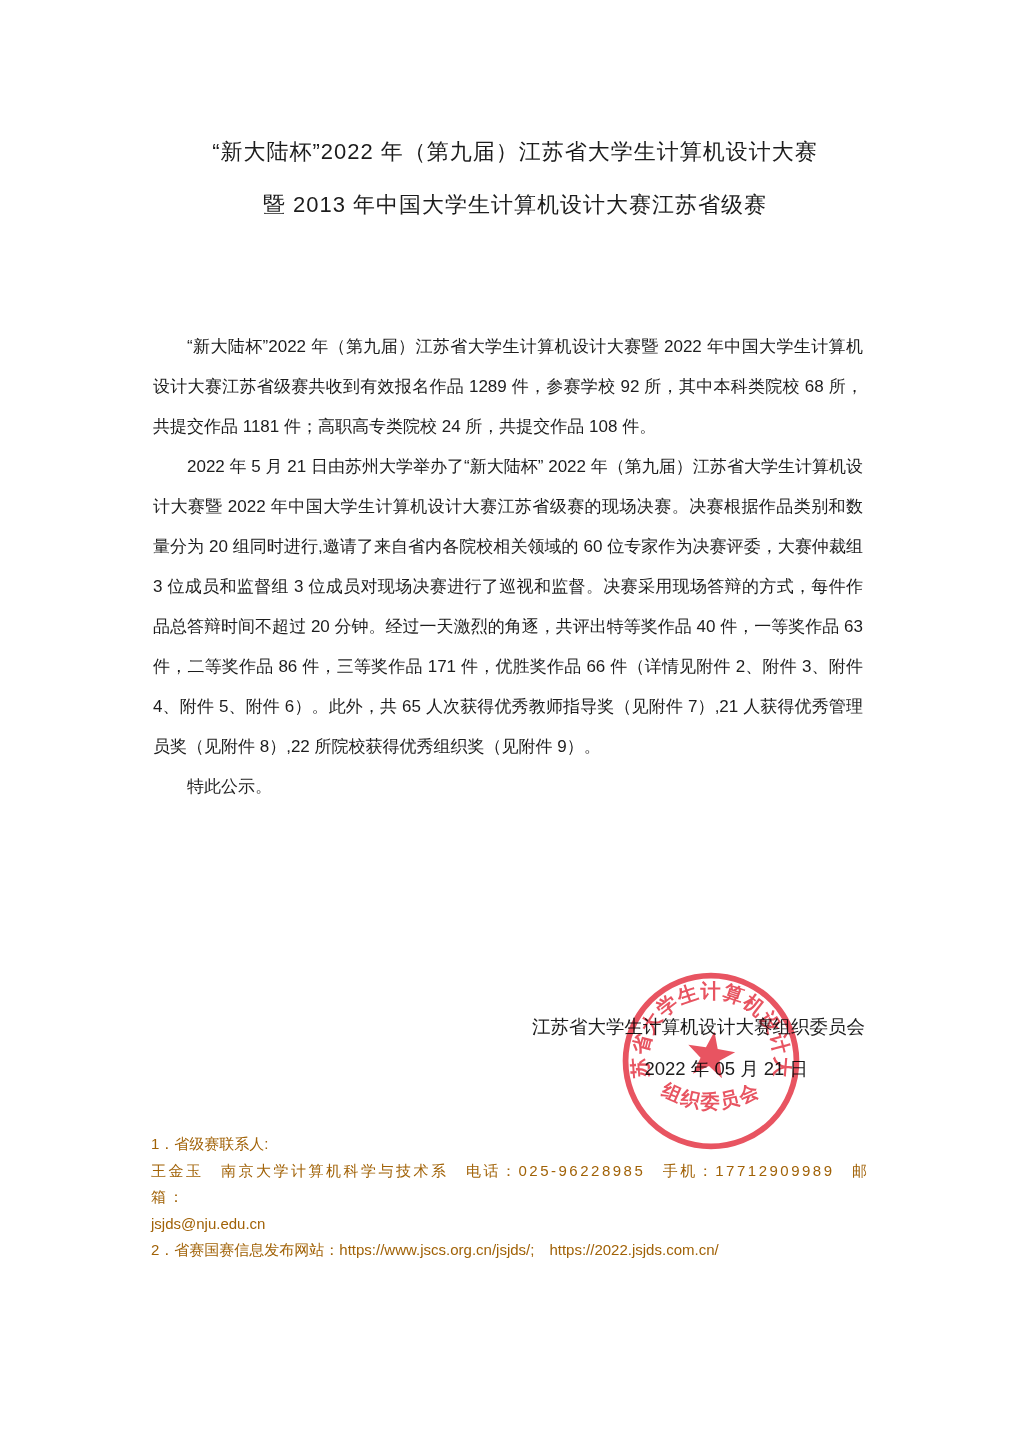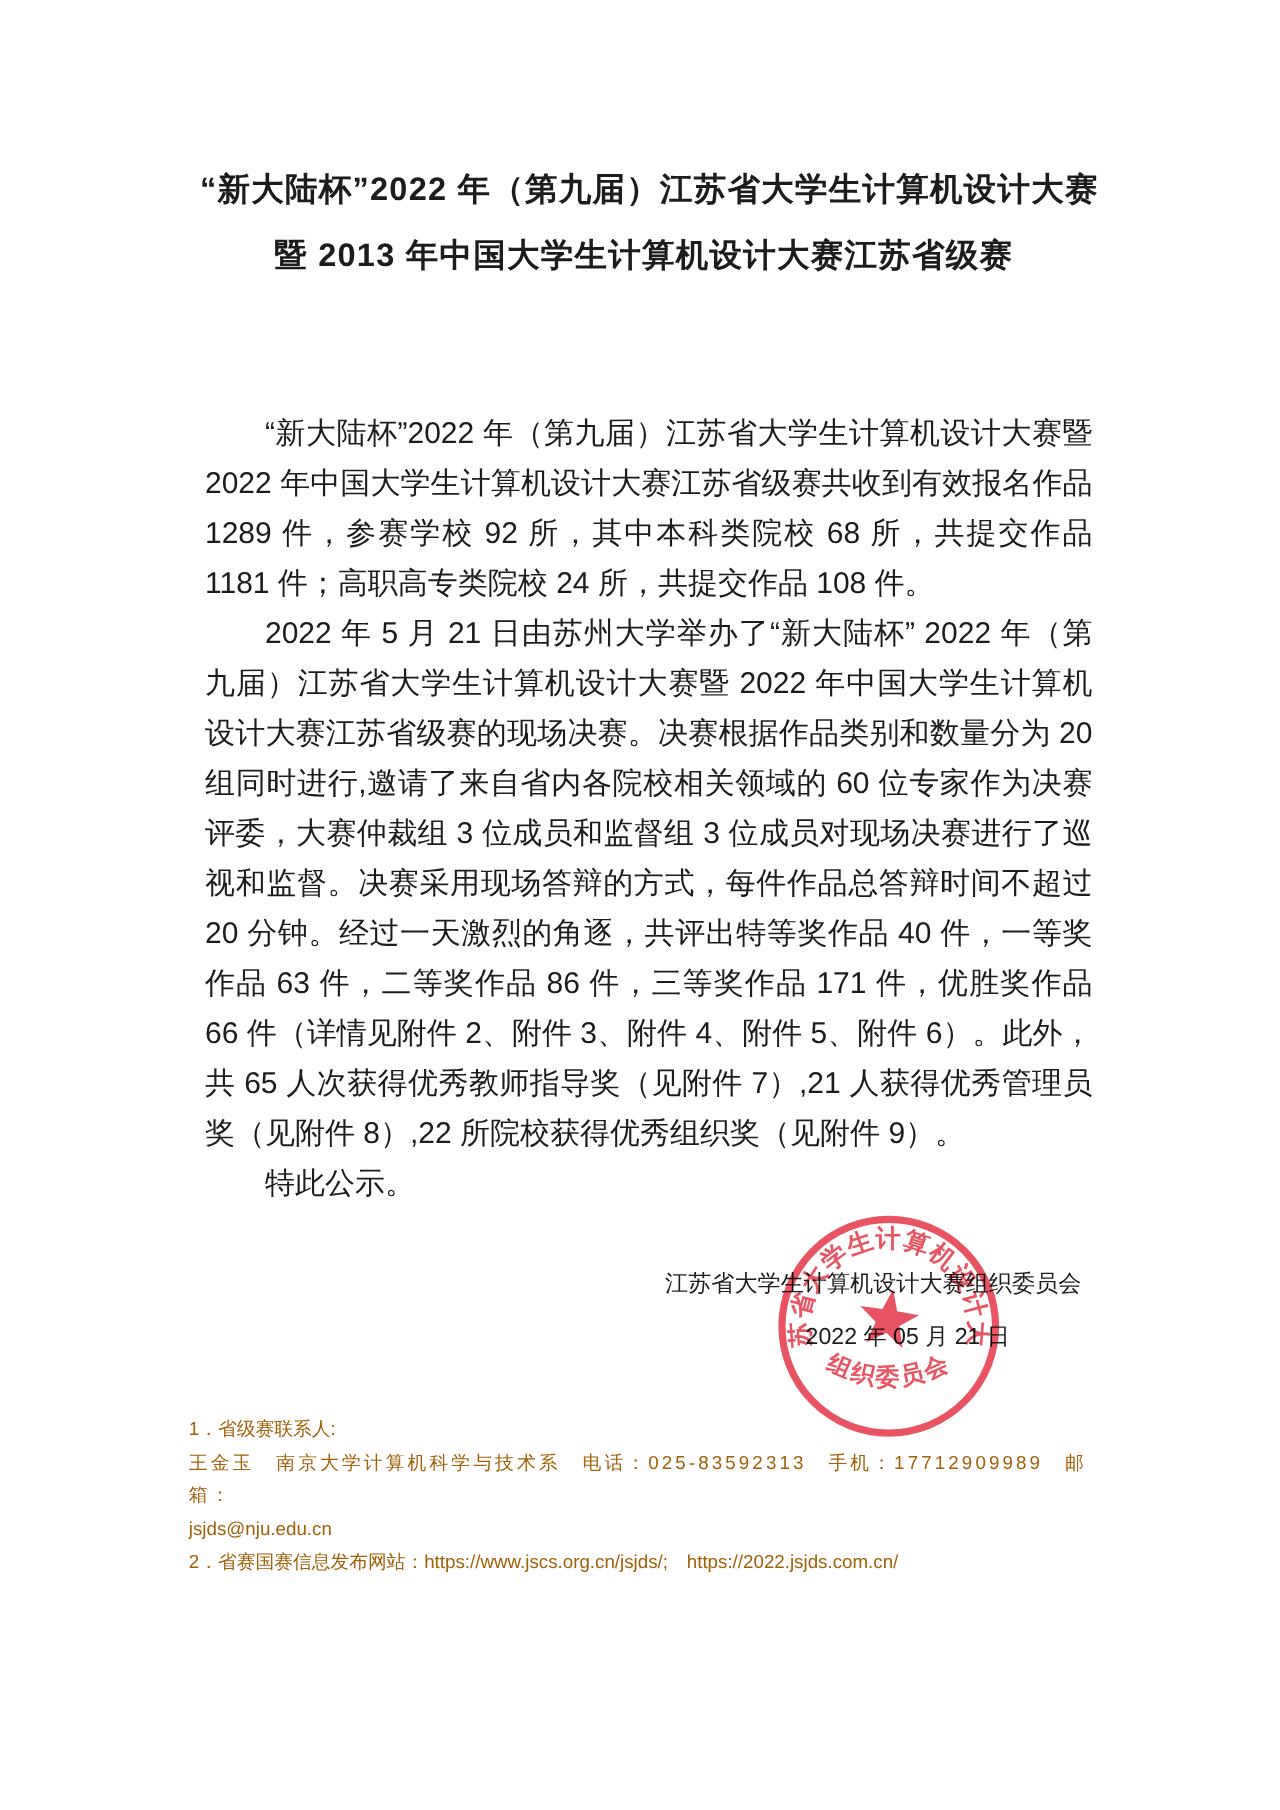--- a/index.html
+++ b/index.html
@@ -15,32 +15,32 @@
     overflow: hidden;
     font-family: "Liberation Sans", "DejaVu Sans", sans-serif;
     color: #1c1c1c;
   }
   .title-block {
     position: absolute;
     left: 160px;
     top: 125px;
     width: 710px;
     text-align: center;
-    font-size: 26px;
-    font-weight: bold;
+    font-size: 22px;
+    font-weight: normal;
     line-height: 53px;
     letter-spacing: 1px;
     white-space: nowrap;
   }
   .body-block {
     position: absolute;
-    left: 164px;
+    left: 153px;
     top: 327px;
     width: 710px;
-    font-size: 24px;
+    font-size: 17px;
     line-height: 40px;
     text-align: justify;
     text-justify: inter-ideograph;
   }
   .body-block p {
     margin: 0;
     text-indent: 2em;
   }
   .sign-block {
     position: absolute;
@@ -120,18 +120,18 @@
       </text>
       <text font-size="20" font-weight="bold" fill="#e64553" letter-spacing="2">
         <textPath href="#seal-arc-bottom" startOffset="50%" text-anchor="middle">组织委员会</textPath>
       </text>
       <polygon points="100,69 106.2,86.5 124.7,87 110,98.2 115.3,116 100,105.5 84.7,116 90,98.2 75.3,87 93.8,86.5" fill="#e64553" transform="rotate(9 100 92)"></polygon>
     </g>
   </svg>
 
   <div class="footer-block">
     <p>1．省级赛联系人:</p>
-    <p class="footer-contact">王金玉　南京大学计算机科学与技术系　电话：025-83592313　手机：17712909989　邮箱：</p>
+    <p class="footer-contact">王金玉　南京大学计算机科学与技术系　电话：025-96228985　手机：17712909989　邮箱：</p>
     <p class="footer-email">jsjds@nju.edu.cn</p>
     <p>2．省赛国赛信息发布网站：https://www.jscs.org.cn/jsjds/;　https://2022.jsjds.com.cn/</p>
   </div>
 
 </div>
 
 </body></html>

